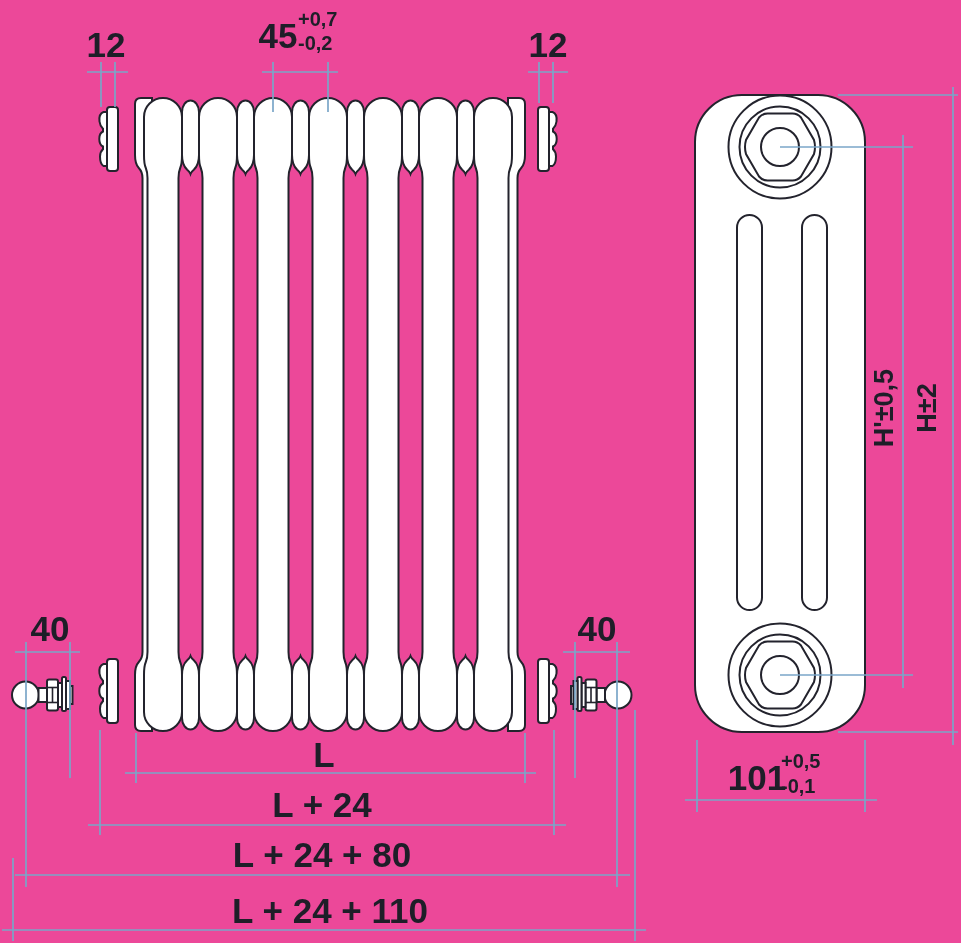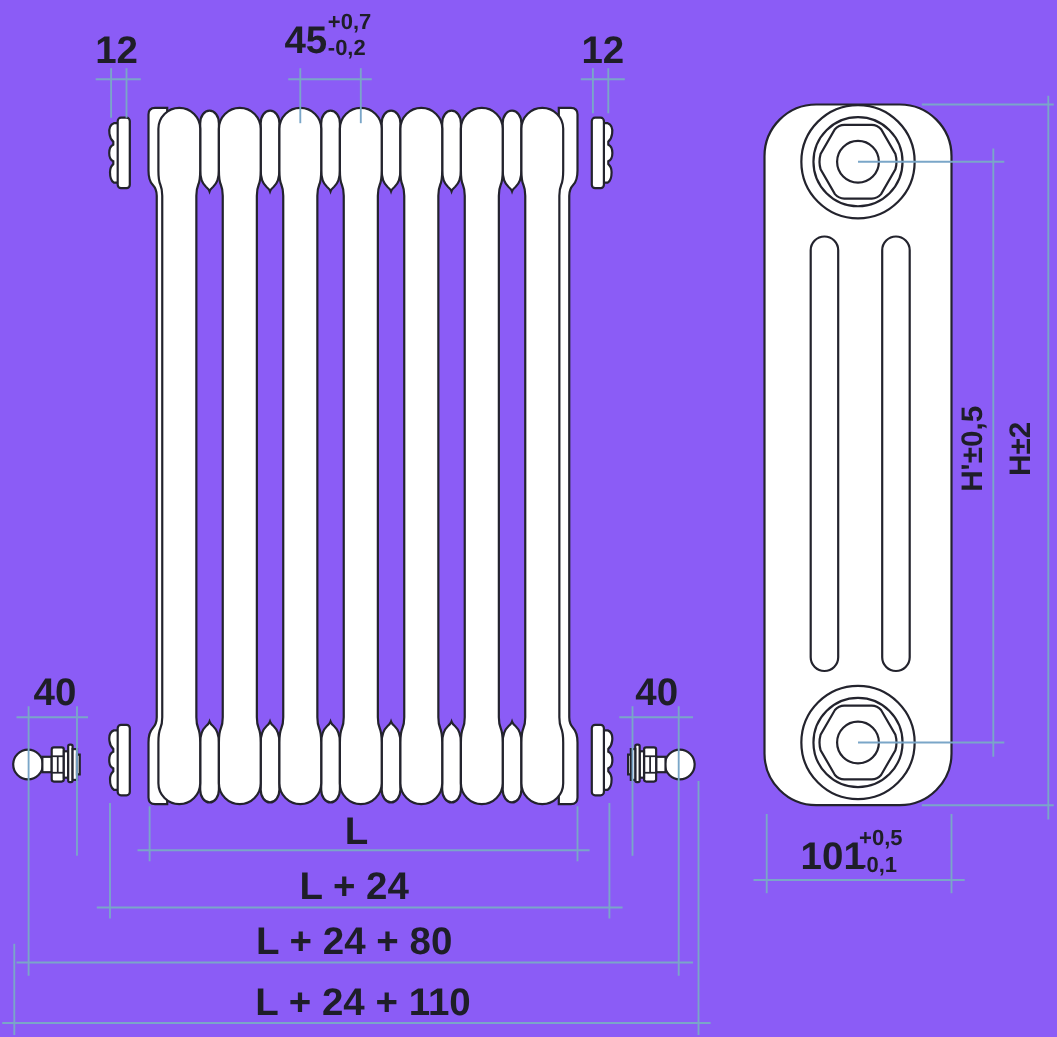--- a/index.html
+++ b/index.html
@@ -1,16 +1,16 @@
 <!DOCTYPE html>
 <html><head>
 <meta charset="utf-8">
 <style>
   html,body{margin:0;padding:0;background:#ffffff;}
-  .stage{position:relative;width:961px;height:943px;background:#8b5cf6;overflow:hidden;}
+  .stage{position:relative;width:961px;height:943px;background:#ec4899;overflow:hidden;}
   svg{position:absolute;left:0;top:0;}
   .draw{stroke:#23232d;stroke-width:2;fill:#ffffff;}
   .draw-thin{stroke:#23232d;stroke-width:1.6;fill:none;}
   .dim{stroke:#7aa6c8;stroke-width:1.7;fill:none;}
   text{font-family:"Liberation Sans",sans-serif;font-weight:700;fill:#1e1e28;}
   .t-main{font-size:35px;}
   .t-tol{font-size:20px;}
   .t-side{font-size:27px;}
 </style>
 </head>

